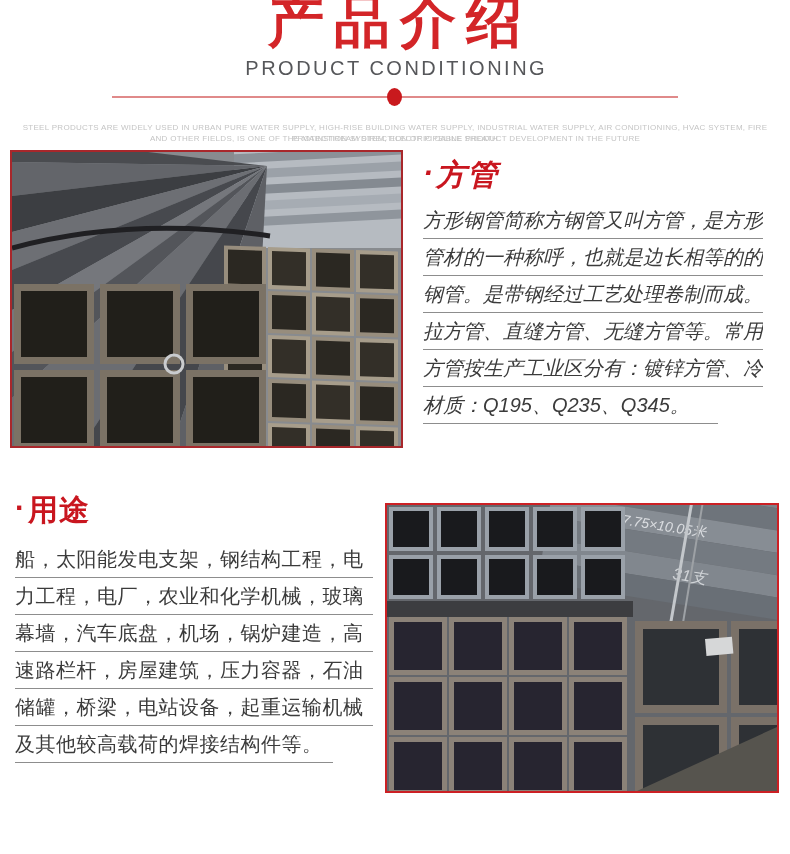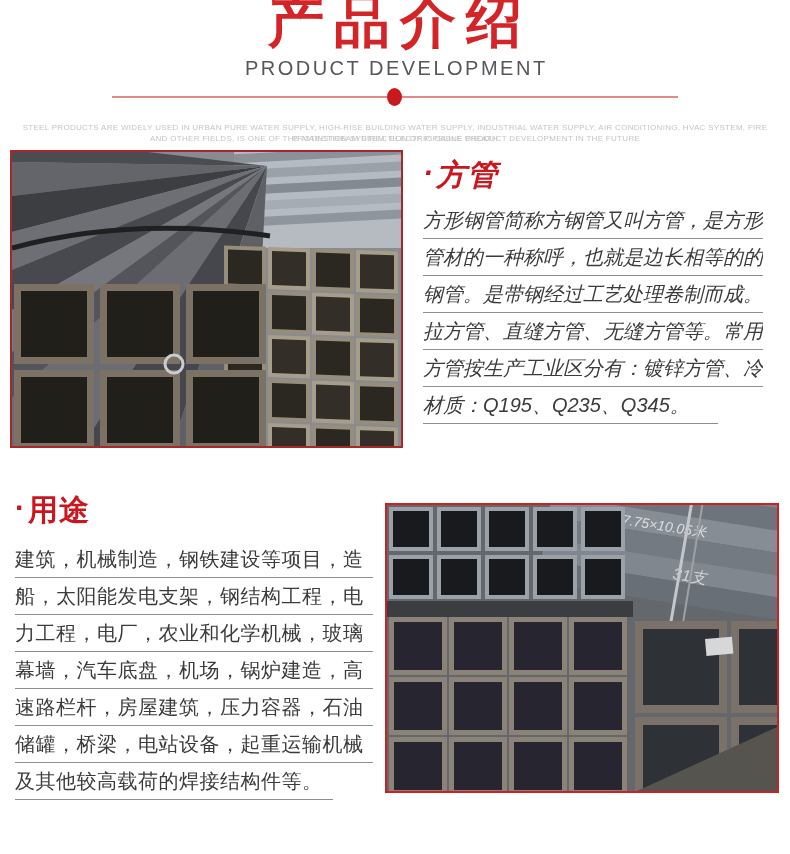--- a/index.html
+++ b/index.html
@@ -62,21 +62,21 @@
   }
   .textcol-fangguan .rline.last span { padding-right:28px; }
   .textcol-yongtu   .rline.last span { padding-right:10px; }
 </style>
 </head>
 <body>
 
 <div class="page">
 
   <h1 class="page-title">产品介绍</h1>
-  <div class="page-subtitle">PRODUCT DEVELOPMENT</div>
+  <div class="page-subtitle">PRODUCT CONDITIONING</div>
   <div class="divider">
     <span class="divider-dot"></span>
   </div>
   <p class="tagline tagline-1">STEEL PRODUCTS ARE WIDELY USED IN URBAN PURE WATER SUPPLY, HIGH-RISE BUILDING WATER SUPPLY, INDUSTRIAL WATER SUPPLY, AIR CONDITIONING, HVAC SYSTEM, FIRE PROTECTION SYSTEM, ELECTRIC CABLE SHEATH</p>
   <p class="tagline tagline-2">AND OTHER FIELDS, IS ONE OF THE MAINSTREAM DIRECTION OF PIPELINE PRODUCT DEVELOPMENT IN THE FUTURE</p>
 
   <div class="photo photo-left">
     <svg width="389" height="294" viewBox="0 0 389 294">
       <defs>
         <g id="cm">
@@ -156,21 +156,20 @@
       <div class="rline">钢管。是带钢经过工艺处理卷制而成。</div>
       <div class="rline">拉方管、直缝方管、无缝方管等。常用</div>
       <div class="rline">方管按生产工业区分有：镀锌方管、冷</div>
       <div class="rline last"><span>材质：Q195、Q235、Q345。</span></div>
     </div>
   </div>
 
   <div class="textcol-yongtu">
     <h2 class="section-title"><span class="bullet">·</span><span>用途</span></h2>
     <div class="ruled">
-      <div class="rline">建筑，机械制造，钢铁建设等项目，造</div>
       <div class="rline">船，太阳能发电支架，钢结构工程，电</div>
       <div class="rline">力工程，电厂，农业和化学机械，玻璃</div>
       <div class="rline">幕墙，汽车底盘，机场，锅炉建造，高</div>
       <div class="rline">速路栏杆，房屋建筑，压力容器，石油</div>
       <div class="rline">储罐，桥梁，电站设备，起重运输机械</div>
       <div class="rline last"><span>及其他较高载荷的焊接结构件等。</span></div>
     </div>
   </div>
 
   <div class="photo photo-right">

